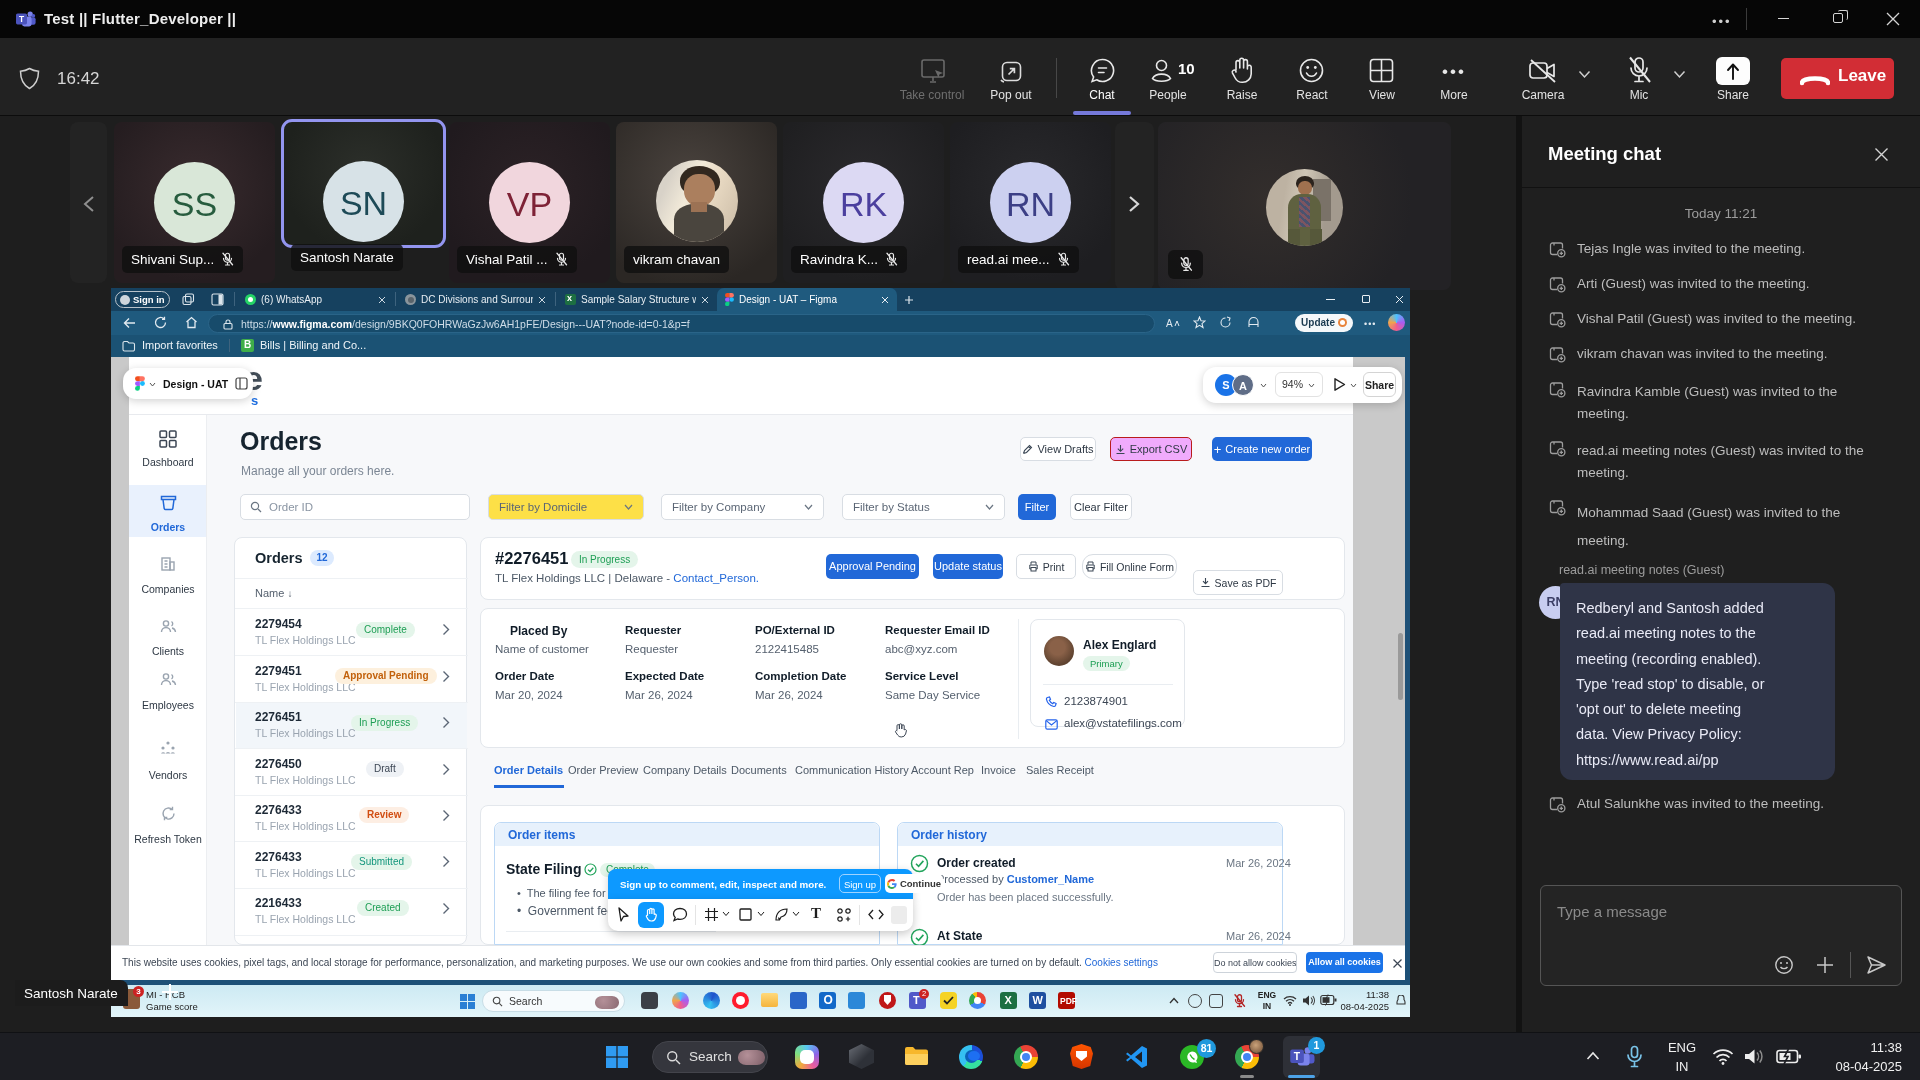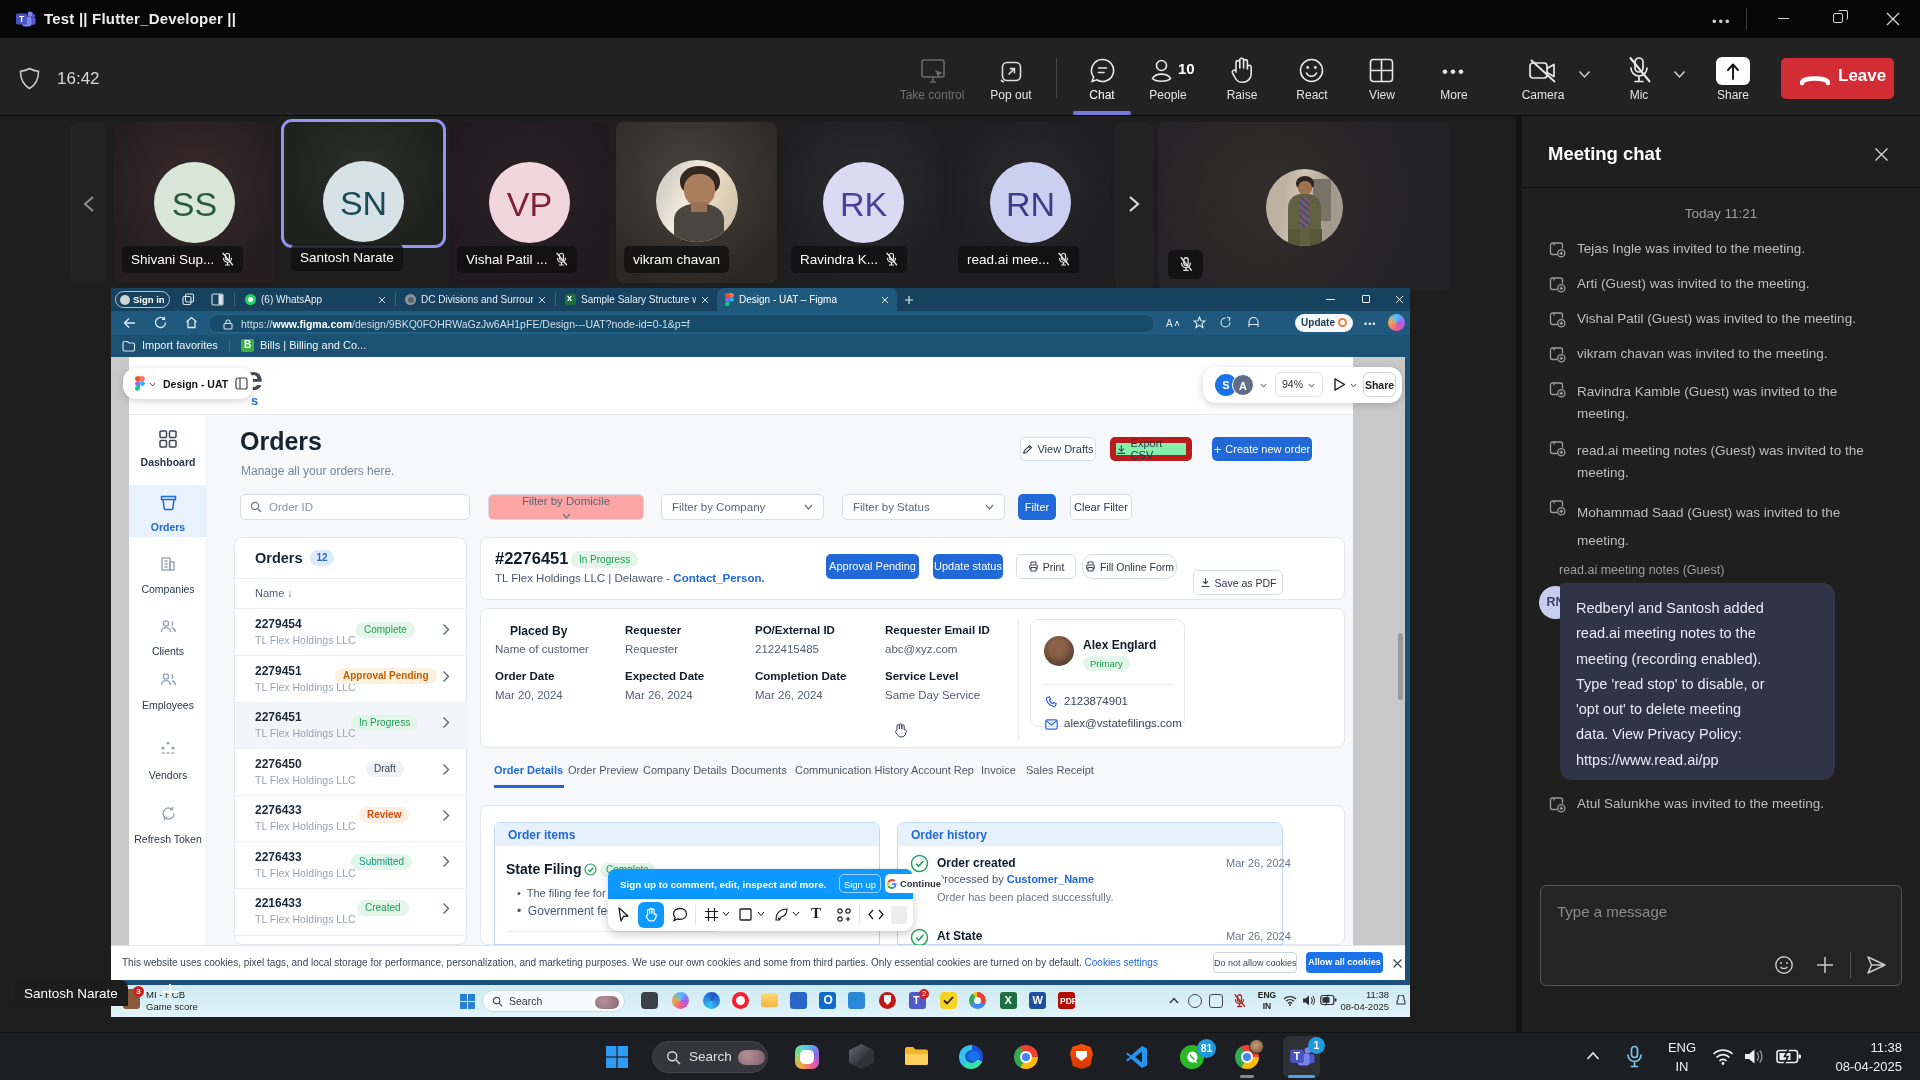--- a/index.html
+++ b/index.html
@@ -377,21 +377,21 @@
 
       <div class="abs" style="left:18px;top:58px;width:78px;height:530px;background:#ffffff;border-right:1px solid #eceef1;">
         <svg class="abs" style="left:30px;top:15px;" width="18" height="18" viewBox="0 0 18 18">
               <g fill="none" stroke="#3c4654" stroke-width="1.5">
                 <rect x="1" y="1" width="6.5" height="6.5" rx="1"></rect>
                 <rect x="10.5" y="1" width="6.5" height="6.5" rx="1"></rect>
                 <rect x="1" y="10.5" width="6.5" height="6.5" rx="1"></rect>
                 <rect x="10.5" y="10.5" width="6.5" height="6.5" rx="1"></rect>
               </g>
             </svg>
-        <div class="abs" style="left:0;top:41px;width:78px;text-align:center;font-size:10.5px;color:#2e3844;font-weight:bold;">Dashboard</div>
+        <div class="abs" style="left:0;top:41px;width:78px;text-align:center;font-size:10.5px;color:#2e3844;">Dashboard</div>
         <div class="abs" style="left:0;top:70px;width:77px;height:52px;background:#e9f1fd;"></div>
         <svg class="abs" style="left:31px;top:80px;" width="17" height="16" viewBox="0 0 17 16">
               <path d="M1.5 1.5 h14 v3 h-14 z M3 4.5 l1.2 9 a1.5 1.5 0 0 0 1.5 1 h5.6 a1.5 1.5 0 0 0 1.5 -1 l1.2 -9" fill="none" stroke="#2168d8" stroke-width="1.5"></path>
             </svg>
         <div class="abs" style="left:0;top:106px;width:78px;text-align:center;font-size:10.5px;color:#2168d8;font-weight:700;">Orders</div>
         <svg class="abs" style="left:31px;top:141px;" width="16" height="16" viewBox="0 0 16 16">
               <g fill="none" stroke="#9aa4b0" stroke-width="1.4">
                 <rect x="2" y="2" width="8" height="12"></rect>
                 <rect x="10" y="6" width="4" height="8"></rect>
                 <path d="M4.5 5 h3 M4.5 8 h3 M4.5 11 h3"></path>
@@ -429,39 +429,39 @@
 
       <div class="abs" style="left:129px;top:70px;font-size:25px;font-weight:700;color:#16242f;">Orders</div>
       <div class="abs" style="left:130px;top:107px;font-size:12px;color:#7b8694;">Manage all your orders here.</div>
 
       <div class="abs" style="left:909px;top:80px;width:76px;height:24px;background:#fff;border:1px solid #d8dde3;border-radius:5px;display:flex;align-items:center;justify-content:center;gap:4px;">
         <svg width="11" height="11" viewBox="0 0 11 11">
               <path d="M1.5 9.5 l1 -3 5 -5 2 2 -5 5 -3 1 M6.5 2.5 l2 2" fill="none" stroke="#3a4654" stroke-width="1.1"></path>
             </svg>
         <span style="font-size:11px;color:#2e3844;">View Drafts</span>
       </div>
-      <div class="abs" style="left:999px;top:80px;width:82px;height:24px;background:#86efac;border:6px solid #b91c1c;border-radius:5px;display:flex;align-items:center;justify-content:center;gap:4px;">
+      <div class="abs" style="left:999px;top:80px;width:82px;height:24px;background:#f0abfc;border:1px solid #b91c1c;border-radius:5px;display:flex;align-items:center;justify-content:center;gap:4px;">
         <svg width="11" height="11" viewBox="0 0 11 11">
               <path d="M5.5 1 v6 M2.8 4.6 L5.5 7.3 L8.2 4.6 M1.5 9.5 h8" fill="none" stroke="#3a4654" stroke-width="1.1"></path>
             </svg>
         <span style="font-size:11px;color:#2e3844;">Export CSV</span>
       </div>
       <div class="abs" style="left:1101px;top:80px;width:100px;height:24px;background:#2168d8;border-radius:5px;display:flex;align-items:center;justify-content:center;gap:4px;">
         <span style="font-size:13px;color:#fff;">+</span>
             <span style="font-size:11px;color:#fff;">Create new order</span>
       </div>
 
       <div class="abs" style="left:129px;top:137px;width:230px;height:26px;background:#fff;border:1px solid #d8dde3;border-radius:5px;display:flex;align-items:center;padding:0 9px;gap:7px;">
         <svg width="12" height="12" viewBox="0 0 12 12">
               <circle cx="5" cy="5" r="3.6" fill="none" stroke="#6b7683" stroke-width="1.2"></circle>
               <path d="M8 8 L11 11" stroke="#6b7683" stroke-width="1.2"></path>
             </svg>
         <span style="font-size:11.5px;color:#8a95a3;">Order ID</span>
       </div>
-      <div class="abs" style="left:377px;top:137px;width:156px;height:26px;background:#fca5a5;border:1px solid #d8dde3;border-radius:5px;display:flex;align-items:center;justify-content:space-between;padding:0 10px;flex-direction:column;">
+      <div class="abs" style="left:377px;top:137px;width:156px;height:26px;background:#fde047;border:1px solid #d8dde3;border-radius:5px;display:flex;align-items:center;justify-content:space-between;padding:0 10px;">
         <span style="font-size:11.5px;color:#5b6675;">Filter by Domicile</span>
         <svg width="9" height="6" viewBox="0 0 9 6">
               <path d="M1 1 L4.5 5 L8 1" fill="none" stroke="#6b7683" stroke-width="1.2"></path>
             </svg>
       </div>
       <div class="abs" style="left:550px;top:137px;width:163px;height:26px;background:#fff;border:1px solid #d8dde3;border-radius:5px;display:flex;align-items:center;justify-content:space-between;padding:0 10px;">
         <span style="font-size:11.5px;color:#5b6675;">Filter by Company</span>
         <svg width="9" height="6" viewBox="0 0 9 6">
               <path d="M1 1 L4.5 5 L8 1" fill="none" stroke="#6b7683" stroke-width="1.2"></path>
             </svg>
@@ -533,21 +533,21 @@
         <div class="abs" style="left:122px;top:362px;height:16px;background:#e4f5ea;border-radius:8px;padding:0 8px;font-size:10px;color:#1d9e54;line-height:16px;">Created</div>
         <svg class="abs" style="left:207px;top:364px;" width="8" height="13" viewBox="0 0 8 13">
               <path d="M1.5 1.5 L6.5 6.5 L1.5 11.5" fill="none" stroke="#5b6675" stroke-width="1.4"></path>
             </svg>
         <div class="abs" style="left:0;top:397px;width:233px;height:1px;background:#eef1f4;"></div>
       </div>
 
       <div class="abs" style="left:369px;top:180px;width:865px;height:63px;background:#fff;border:1px solid #e3e7ec;border-radius:8px;">
         <div class="abs" style="left:14px;top:11px;font-size:16.5px;font-weight:700;color:#101c28;">#2276451</div>
         <div class="abs" style="left:90px;top:13px;height:17px;background:#e4f5ea;border-radius:9px;padding:0 8px;font-size:10px;color:#1d9e54;line-height:17px;">In Progress</div>
-        <div class="abs" style="left:14px;top:34px;font-size:11.5px;color:#4c5866;">TL Flex Holdings LLC | Delaware - <span style="color:#2168d8;font-weight:700;margin-top:14px;">Contact_Person.</span></div>
+        <div class="abs" style="left:14px;top:34px;font-size:11.5px;color:#4c5866;">TL Flex Holdings LLC | Delaware - <span style="color:#2168d8;font-weight:400;margin-top:14px;">Contact_Person.</span></div>
         <div class="abs" style="left:345px;top:16px;width:93px;height:25px;background:#2168d8;border-radius:5px;text-align:center;line-height:25px;font-size:11px;color:#fff;">Approval Pending</div>
         <div class="abs" style="left:452px;top:16px;width:70px;height:25px;background:#2168d8;border-radius:5px;text-align:center;line-height:25px;font-size:11px;color:#fff;">Update status</div>
         <div class="abs" style="left:535px;top:16px;width:60px;height:25px;background:#fff;border:1px solid #d8dde3;border-radius:5px;display:flex;align-items:center;justify-content:center;gap:4px;">
           <svg width="11" height="11" viewBox="0 0 11 11">
                 <g fill="none" stroke="#3a4654" stroke-width="1">
                   <path d="M3 3.5 V1 h5 v2.5 M3 8 H1.8 V4 h7.4 v4 H8"></path>
                   <rect x="3" y="6.5" width="5" height="3.5"></rect>
                 </g>
               </svg>
           <span style="font-size:10.5px;color:#2e3844;">Print</span>

